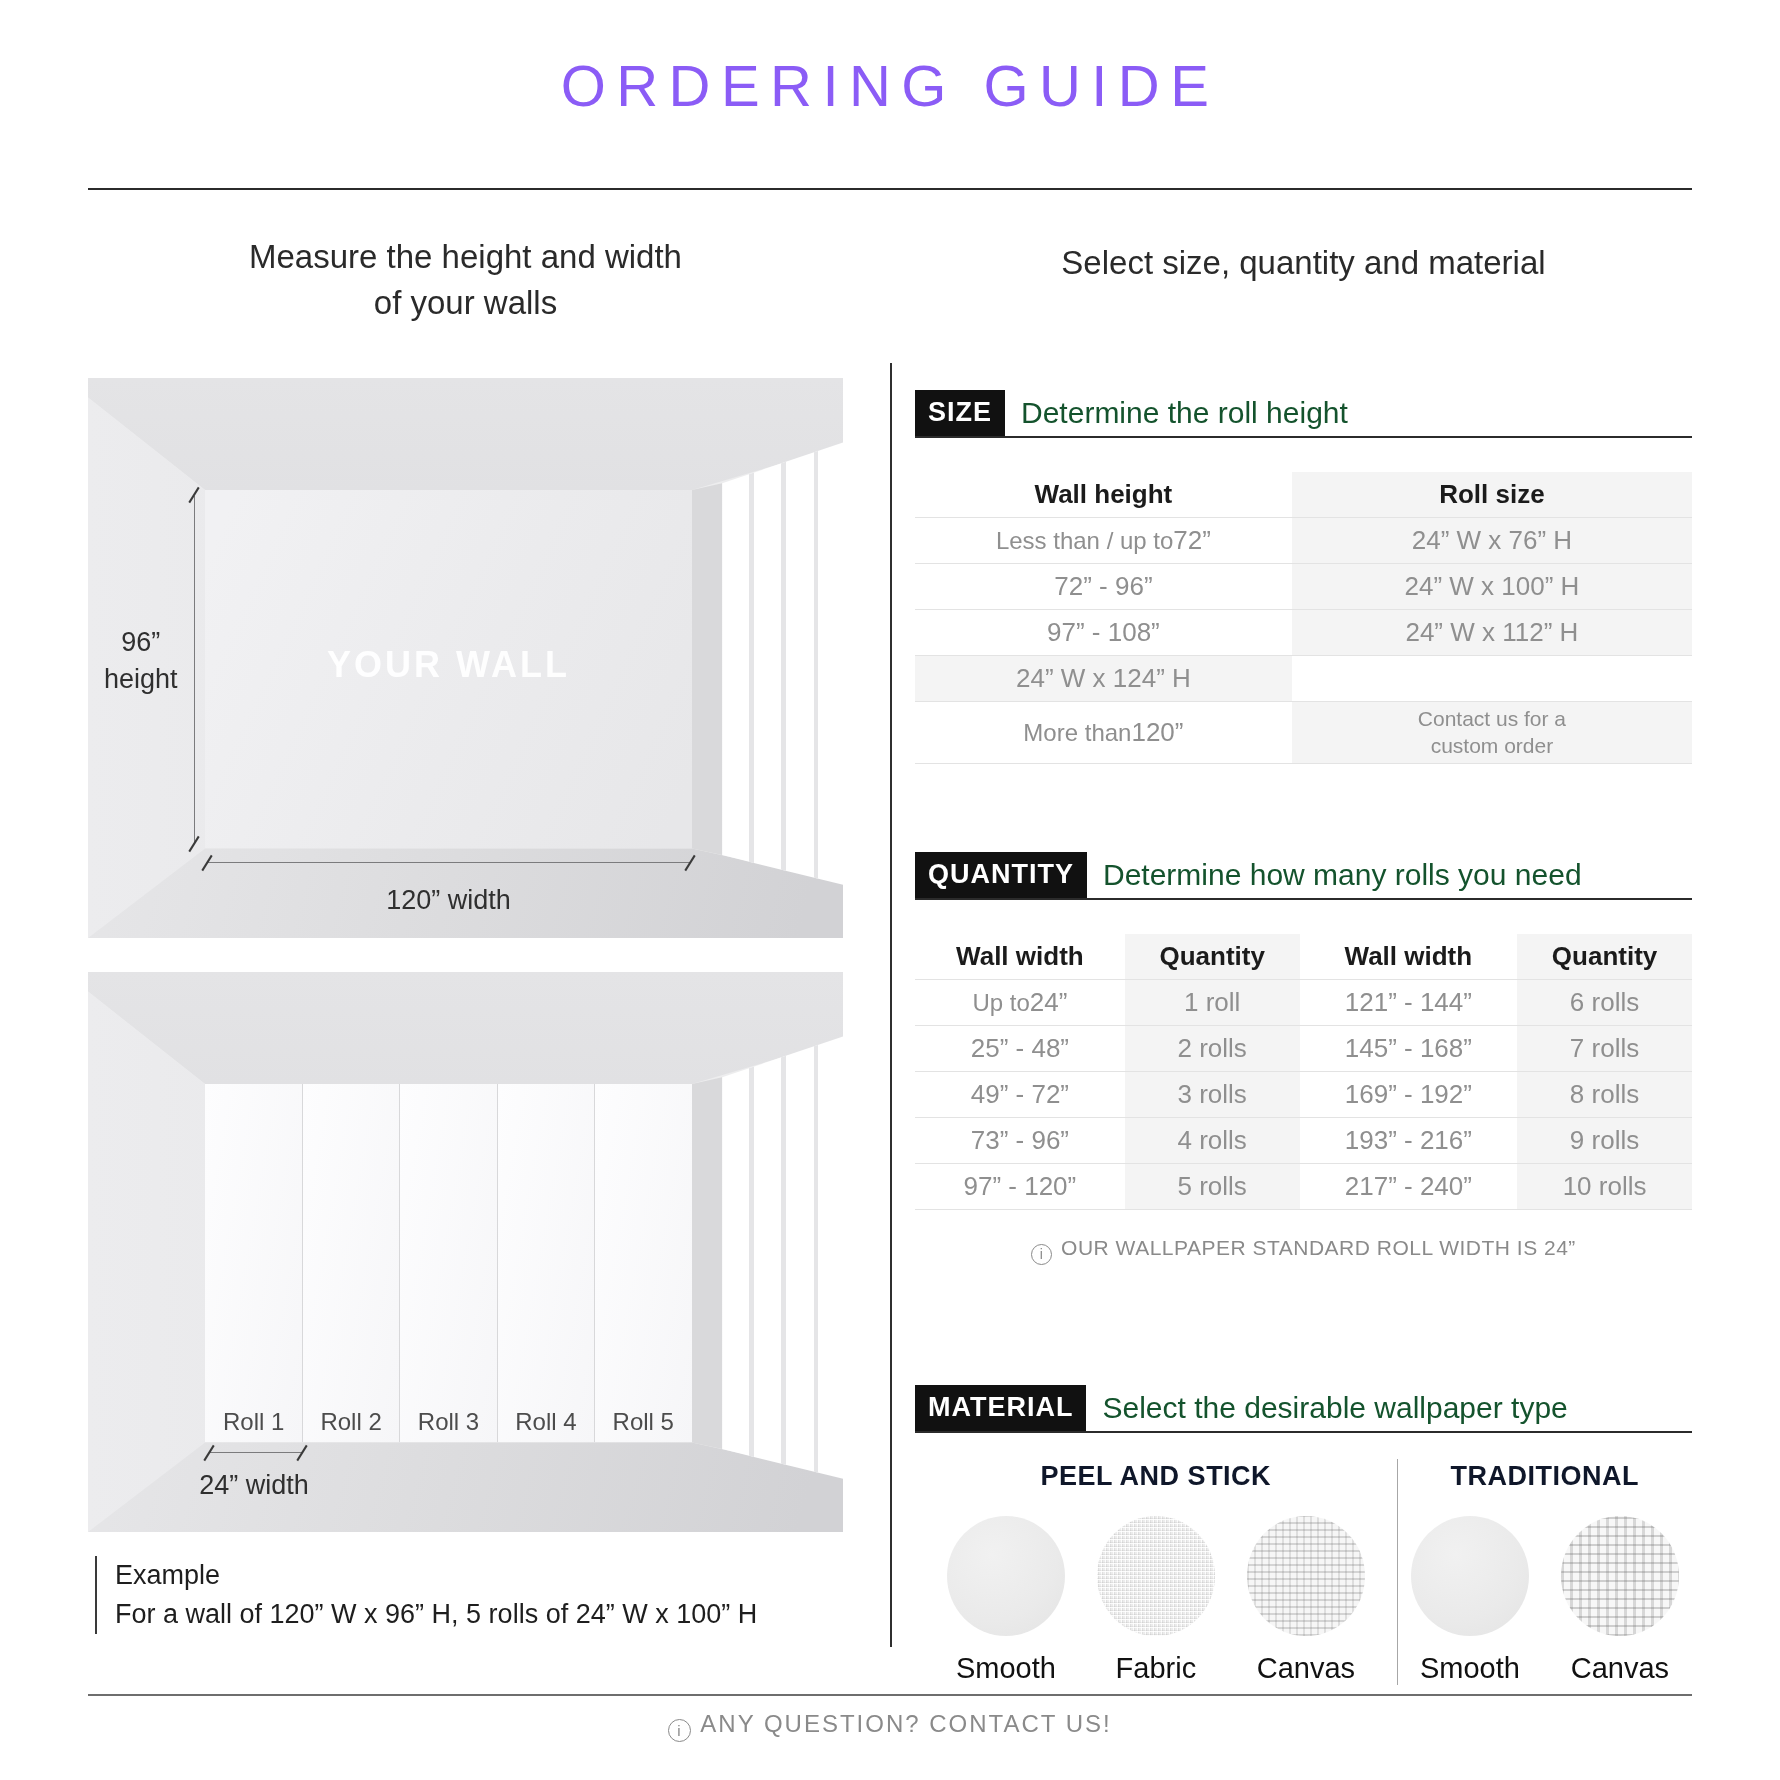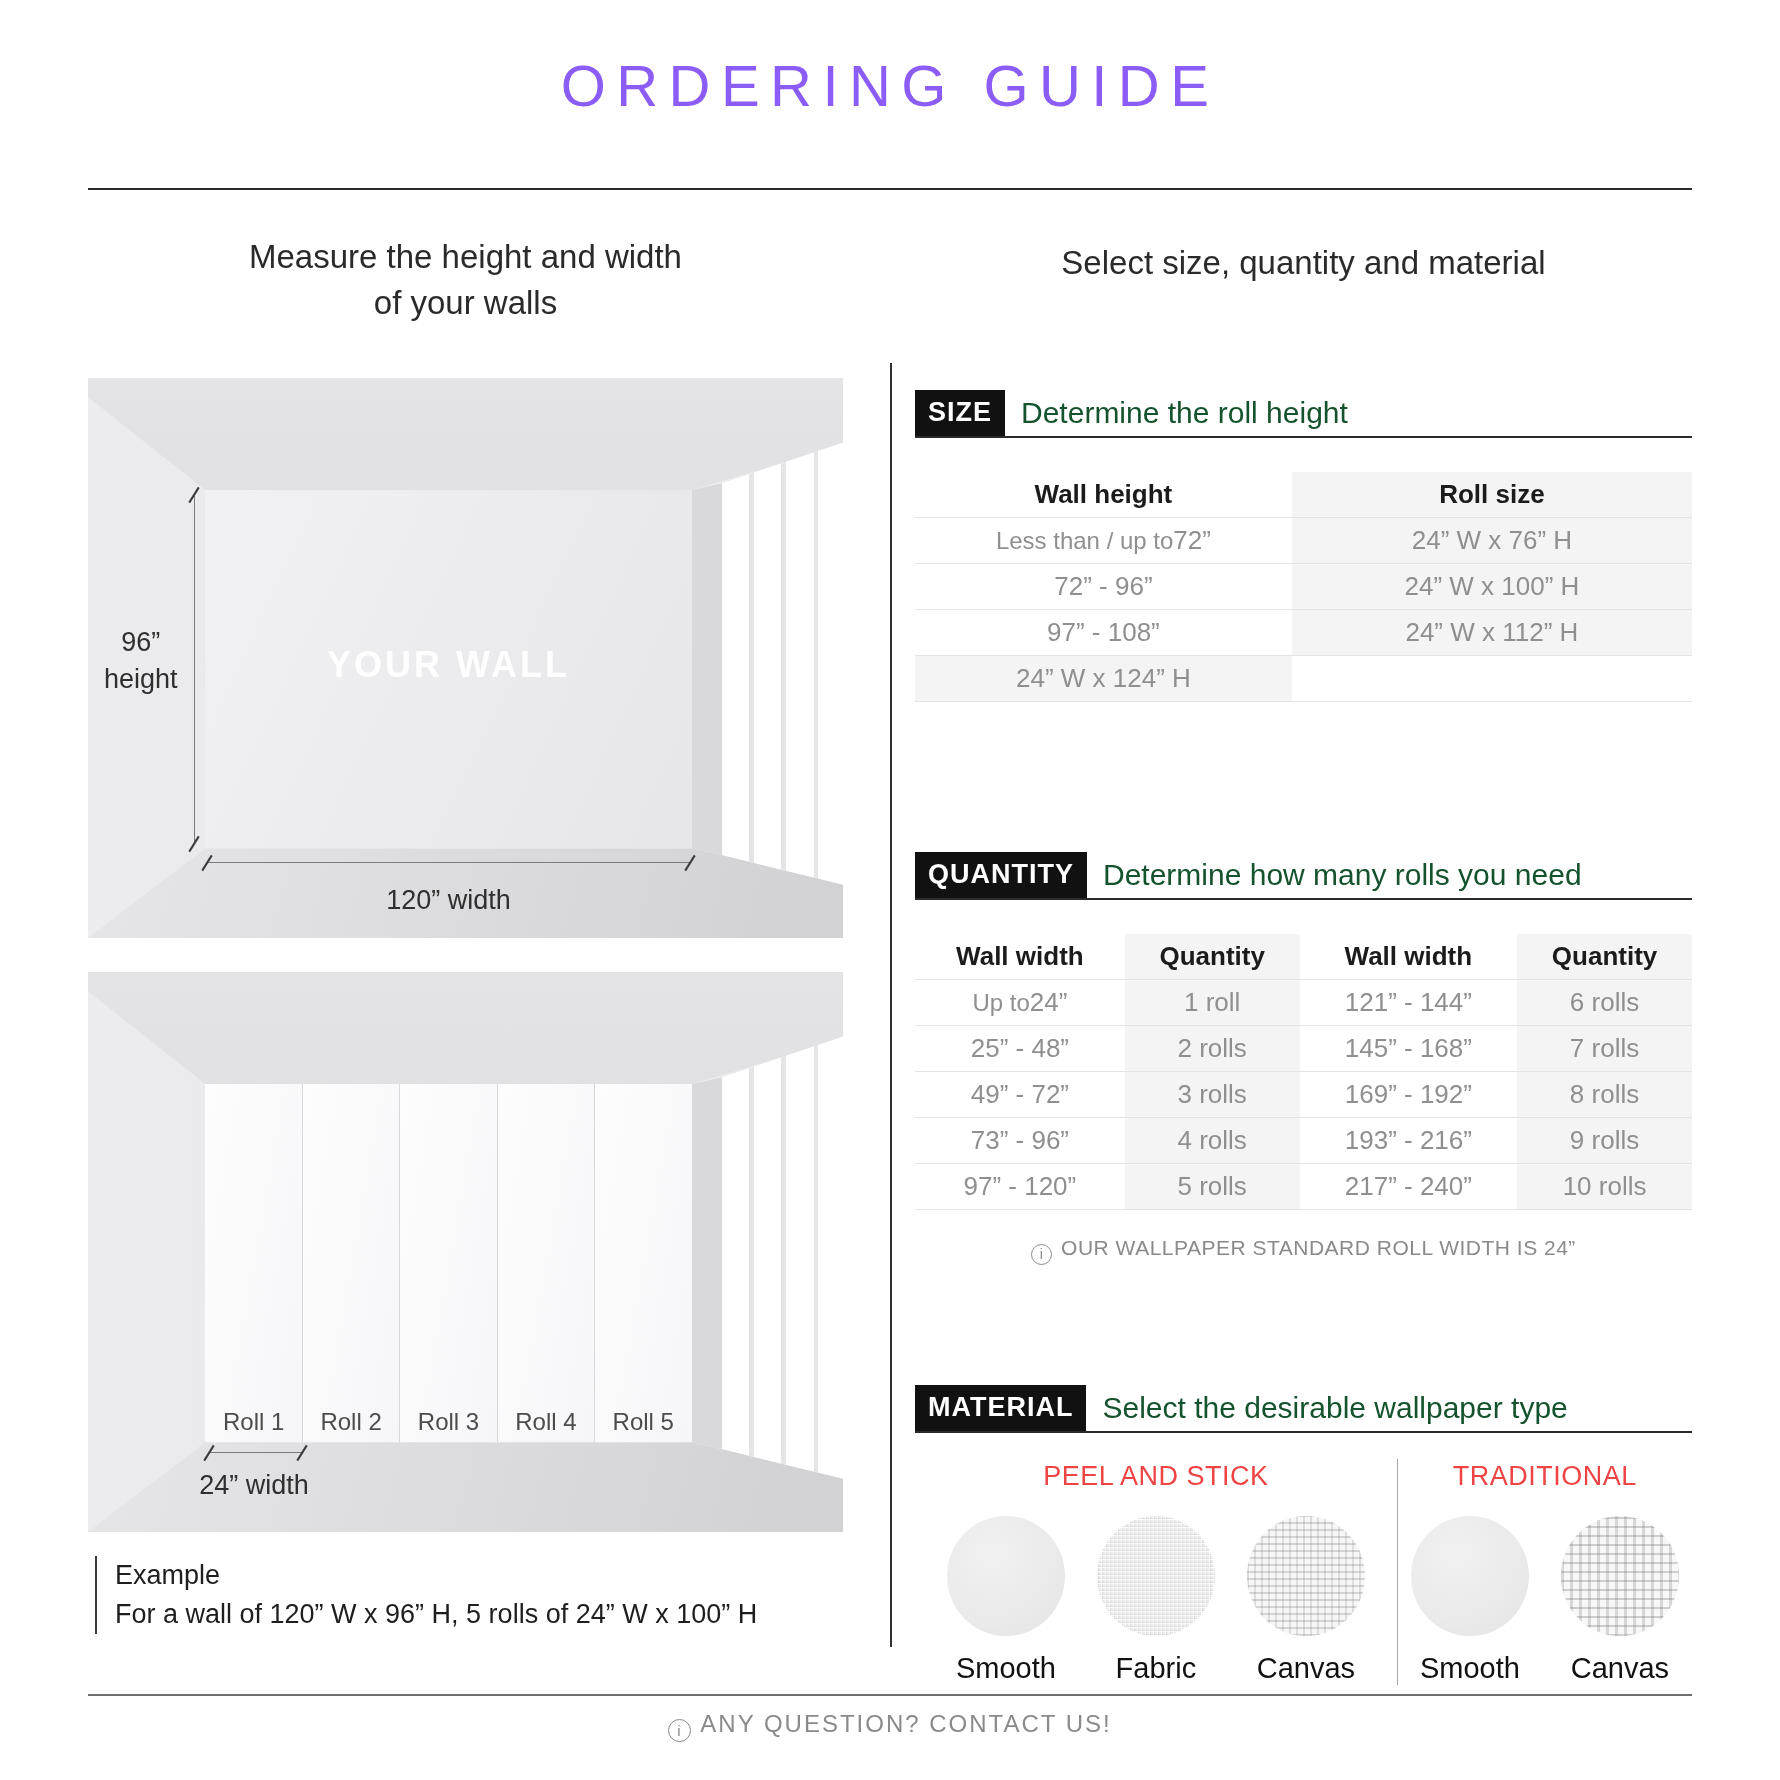--- a/index.html
+++ b/index.html
@@ -94,21 +94,21 @@
 
   .info-icon { display:inline-flex; width:21px; height:21px; border:1.5px solid #8a8a8a; border-radius:50%;
                align-items:center; justify-content:center; font-size:14px; font-style:normal;
                color:#8a8a8a; margin-right:9px; vertical-align:-4px; }
 
   
   .mat-groups { display:flex; margin-top:26px; }
   .mat-group { padding-top:2px; }
   .mat-group.g1 { width:62%; }
   .mat-group.g2 { width:38%; border-left:1px solid #a7a7a7; }
-  .group-heading { text-align:center; font-size:27px; font-weight:400; color:#ef4444;
+  .group-heading { text-align:center; font-size:27px; font-weight:700; color:#0f172a;
                    letter-spacing:0.5px; margin-bottom:24px; }
   .swatches { display:flex; justify-content:center; gap:32px; }
   .swatch { display:flex; flex-direction:column; align-items:center; }
   .circle { width:118px; height:120px; border-radius:50%; }
   .swatch-label { margin-top:16px; font-size:29px; color:#111; }
   .tex-smooth { background:radial-gradient(circle at 38% 32%,#f1f1f1,#eaeaea 60%,#e3e3e3 100%); }
   .tex-fabric { background-color:#ececec;
     background-image:repeating-linear-gradient(0deg,rgba(255,255,255,.85) 0 1px,rgba(0,0,0,0.055) 1px 2px,transparent 2px 4px),
                      repeating-linear-gradient(90deg,rgba(255,255,255,.85) 0 1px,rgba(0,0,0,0.055) 1px 2px,transparent 2px 4px); }
   .tex-canvas { background-color:#f6f6f6;
@@ -226,20 +226,30 @@
       <div class="tr">
         <div class="td">
             <span class="small-txt"></span>
             <span class="big-txt">97” - 108”</span>
           </div>
         <div class="td shade big-txt">24” W x 112” H</div>
       </div>
       <div class="tr">
         <div class="td shade big-txt">24” W x 124” H</div>
       </div>
+      <div class="tr last">
+        <div class="td">
+            <span class="small-txt">More than </span>
+            <span class="big-txt">120”</span>
+          </div>
+        <div class="td shade two-line">
+          <span>Contact us for a</span>
+          <span>custom order</span>
+        </div>
+      </div>
     </div>
   </div>
 
   <div class="section sec-qty">
     <div class="badge-row">
       <span class="badge">QUANTITY</span>
       <span class="badge-heading">Determine how many rolls you need</span>
     </div>
     <div class="tbl qty-tbl">
       <div class="tr">

